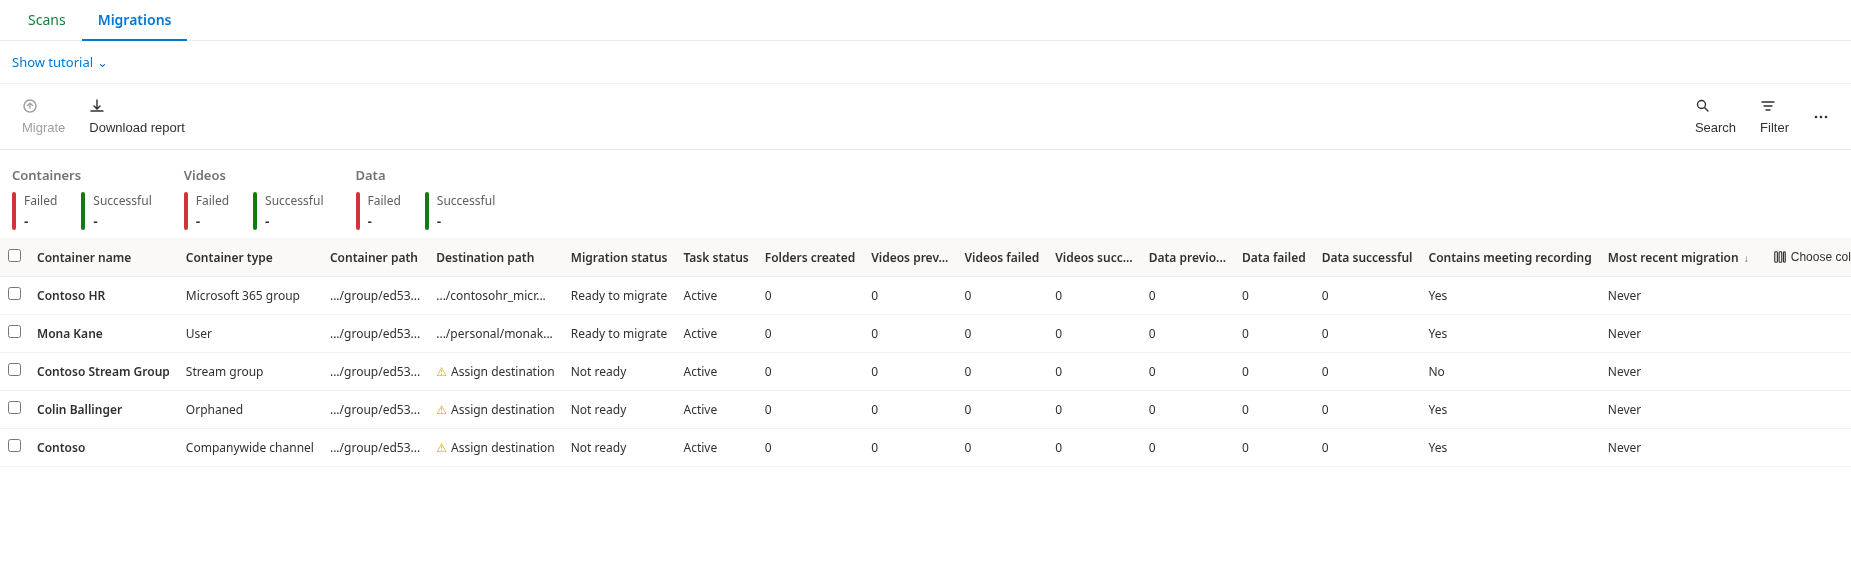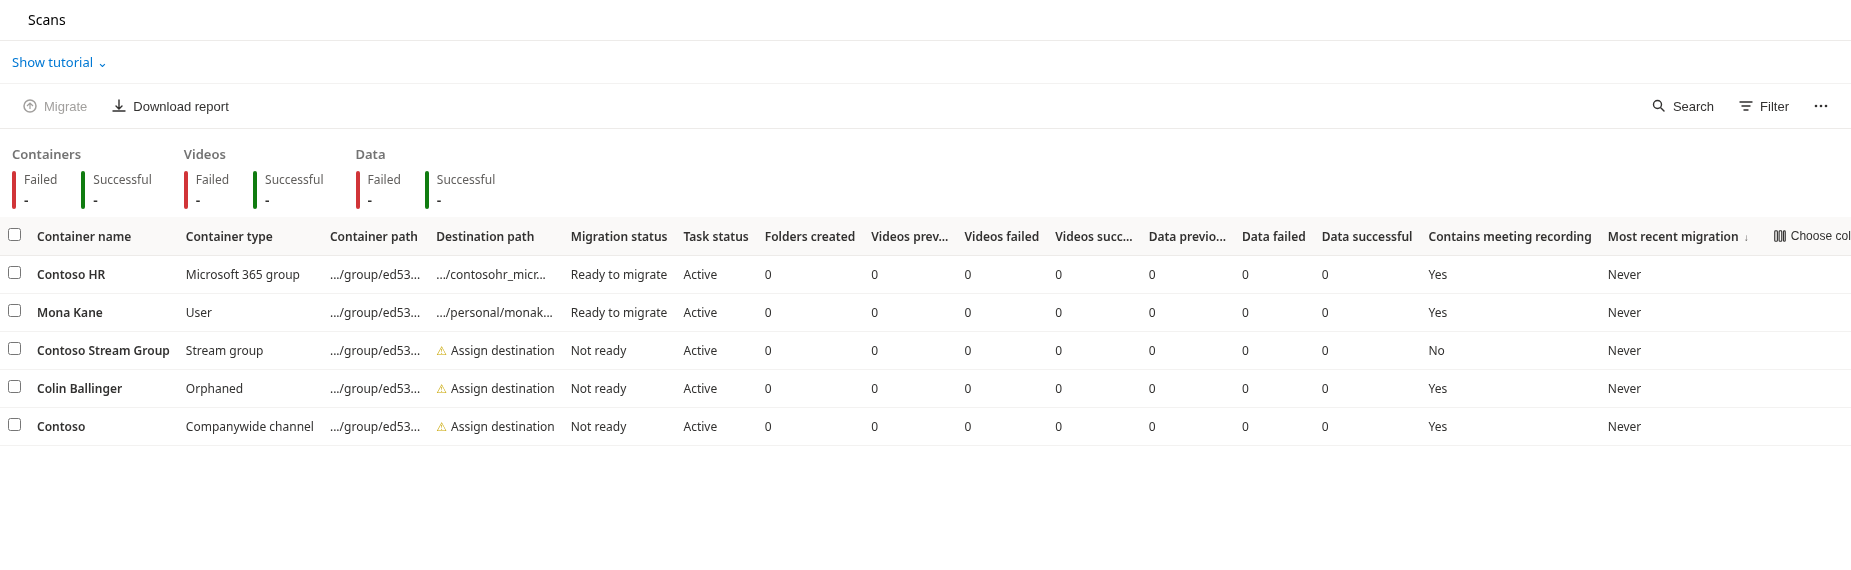--- a/index.html
+++ b/index.html
@@ -1,27 +1,27 @@
 <!DOCTYPE html>
 <html><head>
   <meta charset="utf-8">
   <style>
     * { box-sizing: border-box; margin: 0; padding: 0; }
     body { font-family: 'Segoe UI', system-ui, sans-serif; font-size: 13px; color: #201f1e; background: #fff; }
 
     .tabs { display: flex; gap: 0; border-bottom: 1px solid #edebe9; padding: 0 12px; }
-    .tab { padding: 10px 16px; cursor: pointer; font-size: 14px; color: #000000; border-bottom: 2px solid transparent; margin-bottom: -1px; }
+    .tab { padding: 10px 16px; cursor: pointer; font-size: 14px; color: #15803d; border-bottom: 2px solid transparent; margin-bottom: -1px; }
     .tab.active { color: #0078d4; border-bottom-color: #0078d4; font-weight: 600; }
 
     .info-bar { display: flex; justify-content: space-between; align-items: center; padding: 12px 16px 12px 12px; font-size: 13px; color: #323130; border-bottom: 1px solid #f3f2f1; }
     .info-bar a { color: #0078d4; text-decoration: none; }
     .show-tutorial { color: #0078d4; font-size: 13px; cursor: pointer; display: flex; align-items: center; gap: 4px; }
 
     .toolbar { display: flex; align-items: center; padding: 8px 12px; gap: 4px; border-bottom: 1px solid #edebe9; }
-    .toolbar-btn { display: flex; align-items: center; gap: 6px; padding: 6px 10px; cursor: pointer; border: none; background: none; font-size: 13px; color: #323130; border-radius: 2px; }
+    .toolbar-btn { display: flex; gap: 6px; padding: 6px 10px; cursor: pointer; border: none; background: none; font-size: 13px; color: #323130; border-radius: 2px; flex-direction: column; }
     .toolbar-btn.disabled { color: #a19f9d; cursor: default; }
     .toolbar-right { margin-left: auto; display: flex; align-items: center; gap: 4px; }
 
     .summary-section { padding: 16px 12px 8px 12px; }
     .summary-groups { display: flex; gap: 0; }
     .summary-group { margin-right: 32px; }
     .summary-group-title { font-size: 13px; font-weight: 600; color: #737373; margin-bottom: 8px; }
     .summary-items { display: flex; gap: 24px; }
     .summary-item { display: flex; gap: 0; justify-content: space-between; }
     .summary-bar { width: 4px; border-radius: 2px; margin-right: 8px; }
@@ -44,20 +44,21 @@
 
     .choose-cols-btn { display: flex; align-items: center; gap: 4px; padding: 4px 8px; cursor: pointer; border: none; background: none; font-size: 12px; color: #323130; white-space: nowrap; }
 
     .icon-svg { width: 16px; height: 16px; display: inline-block; vertical-align: middle; }
   </style>
 </head>
 <body>
 
 <div class="tabs">
   <div class="tab">Scans</div>
+  <div class="tab active">Migrations</div>
 </div>
 
 <div class="info-bar">
   <span class="show-tutorial">
     <span>Show tutorial</span>
     <span>⌄</span>
   </span>
 </div>
 
 <div class="toolbar">

